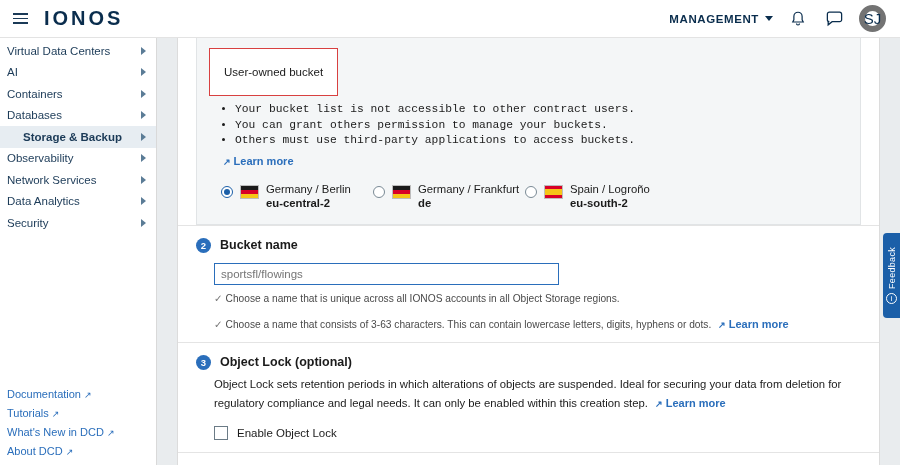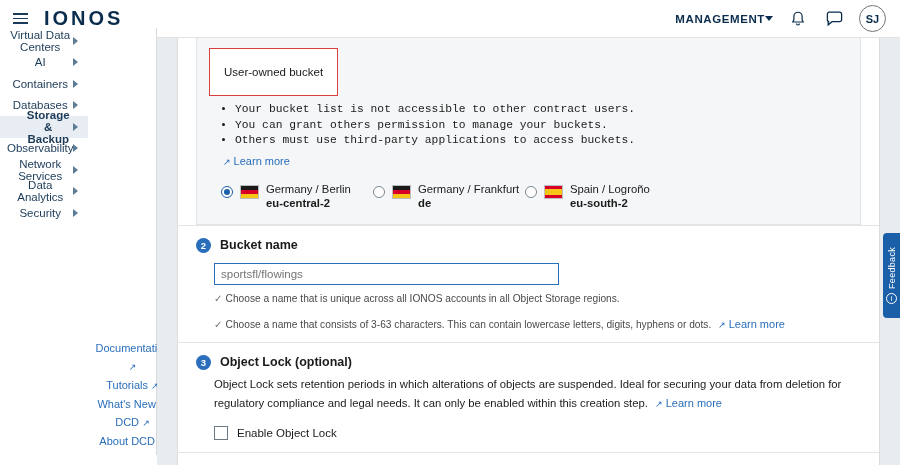--- a/index.html
+++ b/index.html
@@ -31,42 +31,42 @@
   .brand {
     font-size: 20px; font-weight: bold; letter-spacing: 3px;
     color: #0a2d4d; margin-left: 4px;
   }
   .topbar-right {
     margin-left: auto; display: flex; align-items: center; gap: 14px;
     padding-right: 14px;
   }
   .mgmt {
     font-size: 11.5px; font-weight: bold; color: #0a2d4d;
-    letter-spacing: .6px; display: flex; align-items: center; gap: 0; cursor: pointer;
+    letter-spacing: .6px; display: flex; align-items: center; gap: 6px; cursor: pointer;
   }
   .chev-down {
     width: 0; height: 0;
     border-left: 4px solid transparent; border-right: 4px solid transparent;
     border-top: 5px solid #0a2d4d;
   }
   .icon-btn { width: 22px; height: 22px; display: flex; align-items: center; justify-content: center; cursor: pointer; }
   .avatar {
     width: 27px; height: 27px; border-radius: 50%;
-    border: 1px solid #737373; color: #0a2d4d;
+    border: 6px solid #737373; color: #0a2d4d;
     display: flex; align-items: center; justify-content: center;
-    font-size: 11px; font-weight: bold; cursor: pointer;
+    font-size: 15px; font-weight: normal; cursor: pointer;
   }
 
   
   .sidebar {
-    position: absolute; top: 28px; left: 0;
+    position: absolute; top: 38px; left: 0;
     width: 157px; height: 427px;
     background: #ffffff;
     border-right: 1px solid #d9d9d9;
-    display: flex; flex-direction: row; text-align: center;
+    display: flex; flex-direction: column;
   }
   .nav { padding-top: 2px; }
   .nav-item {
     height: 21.5px;
     display: flex; align-items: center;
     padding: 0 10px 0 7px;
     font-size: 11.5px; color: #1b3a57;
     cursor: pointer;
   }
   .nav-item.selected { background: #e7edf2; font-weight: bold; padding-left: 23px; }
@@ -114,21 +114,21 @@
     background: #ffffff;
     padding: 17px 14px;
     font-size: 11.5px;
     color: #1b1b1b;
     margin-bottom: 6px;
   }
   .bullets { margin: 0 0 2px 0; padding-left: 26px; }
   .bullets li { font-size: 11.3px; line-height: 15.5px; color: #1b1b1b; font-family: Liberation Mono, monospace; }
   .learn {
     font-size: 11px; color: #2a6ebb; cursor: pointer;
-    display: inline-block; margin: 4px 0 0 14px;
+    display: inline-block; margin: 4px 0 0 14px; font-weight: bold;
   }
   .learn .arrow { font-size: 9px; }
 
   .regions {
     display: flex; margin-top: 14px; padding-left: 12px;
   }
   .region { display: flex; align-items: flex-start; gap: 7px; width: 152px; }
   .radio {
     width: 12px; height: 12px; border-radius: 50%;
     border: 1px solid #7a8a95; background: #fff;

